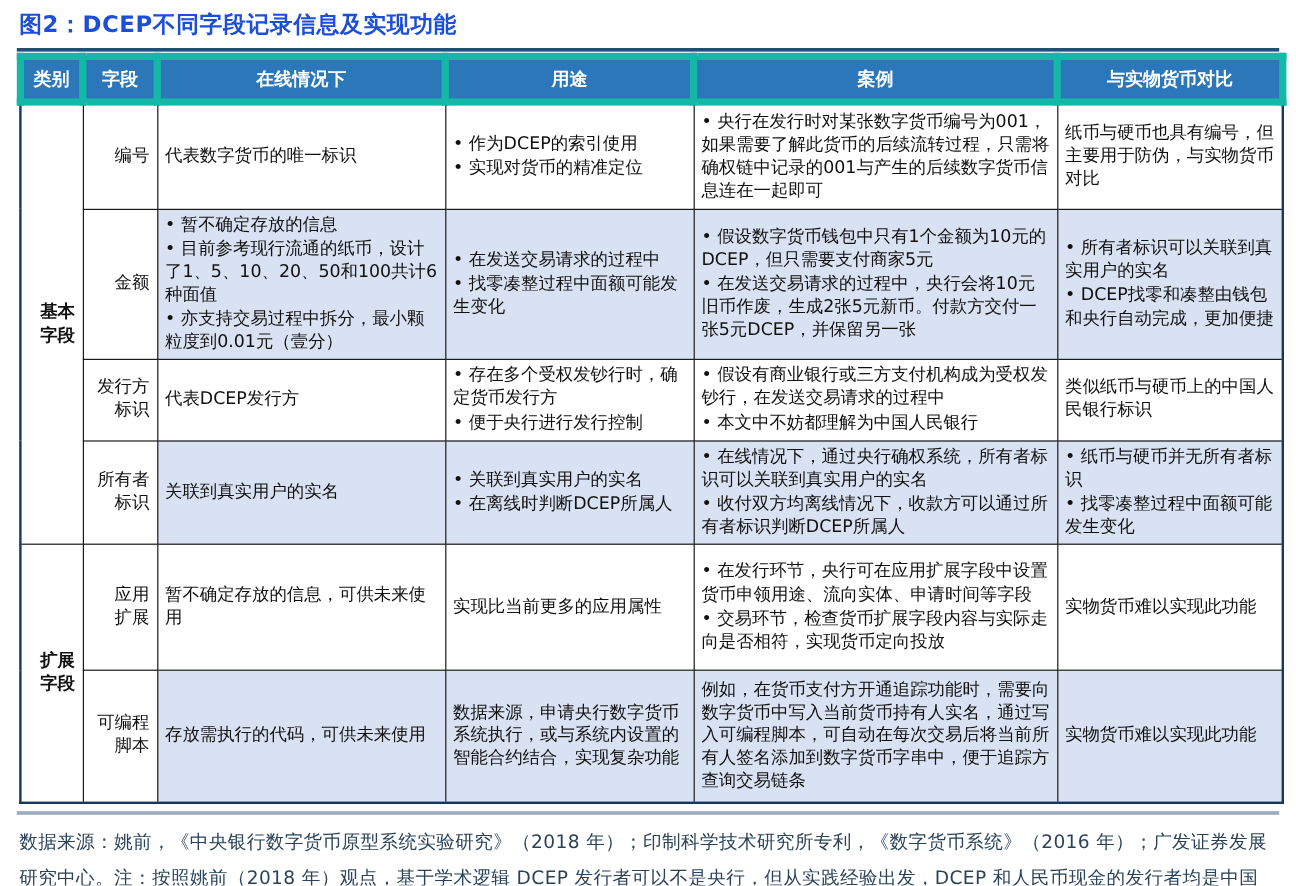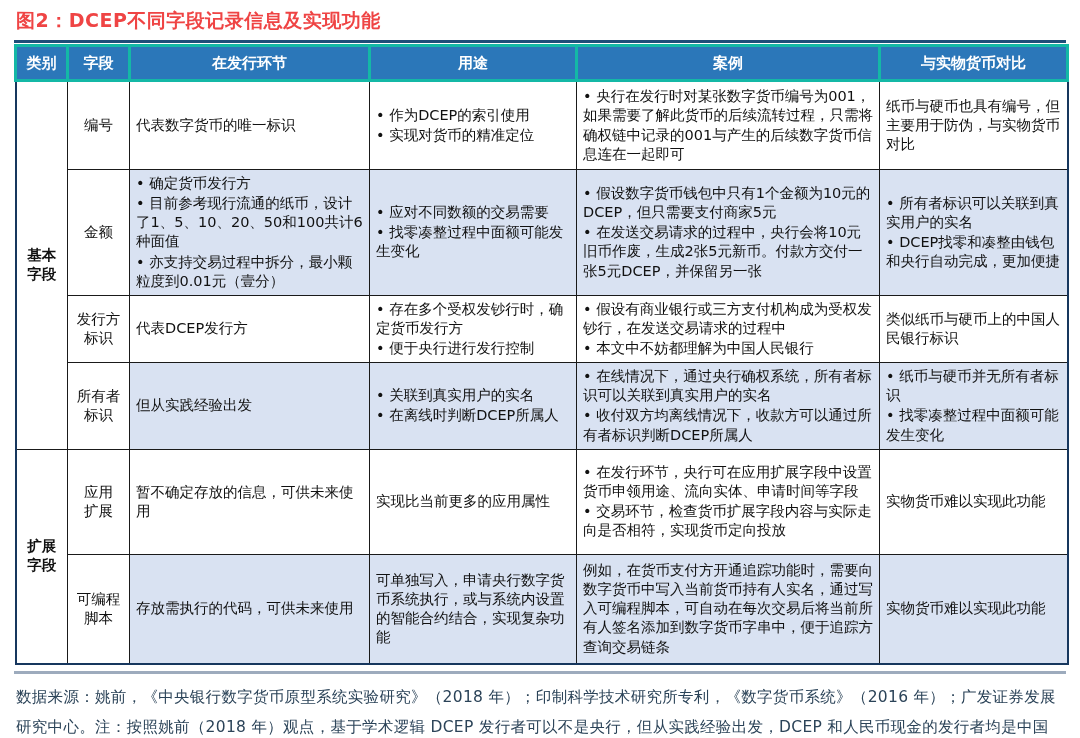--- a/index.html
+++ b/index.html
@@ -4,56 +4,56 @@
 <style>
   html,body{margin:0;padding:0;background:#ffffff;}
   body{
     width:1080px;height:738px;
     font-family:"DejaVu Sans","Liberation Sans",sans-serif;
     color:#111111;
     position:relative;
   }
   .page{padding:6px 14px 0 14px;}
   .fig-title{
-    color:#ef4444;
+    color:#1d4ed8;
     font-size:19px;
     font-weight:bold;
     padding:2px 0 6px 2px;
     letter-spacing:0.5px;
   }
   .title-rule{
     border:0;border-top:3px solid #1F4E79;margin:0 0 1px 0;
   }
   table.dcep{
     border-collapse:collapse;
     table-layout:fixed;
     width:1052px;
     border:2px solid #17375E;
   }
   table.dcep th{
     background:#2B77B9;
     color:#ffffff;
     font-weight:bold;
     font-size:15px;
-    border:3px solid #14b8a6;
+    border:6px solid #14b8a6;
     padding:3px 2px;
     height:26px;
     text-align:center;
   }
   table.dcep td{
     border:1px solid #1a1a1a;
     font-size:14.5px;
     line-height:1.32;
     padding:3px 6px;
     vertical-align:middle;
     background:#ffffff;
   }
   tr.alt > td.data{background:#D9E2F2;}
   td.cat, td.field{
-    text-align:center;
+    text-align:right;
     white-space:pre-line;
     background:#ffffff;
   }
   td.cat{font-size:15px;font-weight:bold;}
   .para{margin:1px 0;}
   .bottom-rule{
     border:0;border-top:3px solid #9DABBD;margin:6px 0 0 0;
   }
   .source-note{
     color:#2B4358;
@@ -77,21 +77,21 @@
         <col style="width:62px">
         <col style="width:240px">
       <col style="width:207px">
         <col style="width:303px">
         <col style="width:188px">
     </colgroup>
     <thead>
       <tr>
         <th>类别</th>
         <th>字段</th>
-        <th>在发行环节</th>
+        <th>在线情况下</th>
         <th>用途</th>
         <th>案例</th>
         <th>与实物货币对比</th>
       </tr>
     </thead>
     <tbody>
       <tr style="height:89px">
         <td class="cat" rowspan="4">基本
 字段</td>
         <td class="field">编号</td>
@@ -105,26 +105,26 @@
         <td class="data">
             <div class="para">• 央行在发行时对某张数字货币编号为001，如果需要了解此货币的后续流转过程，只需将确权链中记录的001与产生的后续数字货币信息连在一起即可</div>
           </td>
         <td class="data">
             <div class="para">纸币与硬币也具有编号，但主要用于防伪，与实物货币对比</div>
           </td>
       </tr>
       <tr class="alt" style="height:122px">
         <td class="field">金额</td>
         <td class="data">
-          <div class="para">• 确定货币发行方</div>
+          <div class="para">• 暂不确定存放的信息</div>
           <div class="para">• 目前参考现行流通的纸币，设计了1、5、10、20、50和100共计6种面值</div>
           <div class="para">• 亦支持交易过程中拆分，最小颗粒度到0.01元（壹分）</div>
         </td>
         <td class="data">
-          <div class="para">• 应对不同数额的交易需要</div>
+          <div class="para">• 在发送交易请求的过程中</div>
           <div class="para">• 找零凑整过程中面额可能发生变化</div>
         </td>
         <td class="data">
           <div class="para">• 假设数字货币钱包中只有1个金额为10元的DCEP，但只需要支付商家5元</div>
           <div class="para">• 在发送交易请求的过程中，央行会将10元旧币作废，生成2张5元新币。付款方交付一张5元DCEP，并保留另一张</div>
         </td>
         <td class="data">
           <div class="para">• 所有者标识可以关联到真实用户的实名</div>
           <div class="para">• DCEP找零和凑整由钱包和央行自动完成，更加便捷</div>
         </td>
@@ -144,21 +144,21 @@
           <div class="para">• 本文中不妨都理解为中国人民银行</div>
         </td>
         <td class="data">
             <div class="para">类似纸币与硬币上的中国人民银行标识</div>
           </td>
       </tr>
       <tr class="alt" style="height:82px">
         <td class="field">所有者
 标识</td>
         <td class="data">
-            <div class="para">但从实践经验出发</div>
+            <div class="para">关联到真实用户的实名</div>
           </td>
         <td class="data">
           <div class="para">• 关联到真实用户的实名</div>
           <div class="para">• 在离线时判断DCEP所属人</div>
         </td>
         <td class="data">
           <div class="para">• 在线情况下，通过央行确权系统，所有者标识可以关联到真实用户的实名</div>
           <div class="para">• 收付双方均离线情况下，收款方可以通过所有者标识判断DCEP所属人</div>
         </td>
         <td class="data">
@@ -185,21 +185,21 @@
             <div class="para">实物货币难以实现此功能</div>
           </td>
       </tr>
       <tr class="alt" style="height:110px">
         <td class="field">可编程
 脚本</td>
         <td class="data">
             <div class="para">存放需执行的代码，可供未来使用</div>
           </td>
         <td class="data">
-            <div class="para">可单独写入，申请央行数字货币系统执行，或与系统内设置的智能合约结合，实现复杂功能</div>
+            <div class="para">数据来源，申请央行数字货币系统执行，或与系统内设置的智能合约结合，实现复杂功能</div>
           </td>
         <td class="data">
             <div class="para">例如，在货币支付方开通追踪功能时，需要向数字货币中写入当前货币持有人实名，通过写入可编程脚本，可自动在每次交易后将当前所有人签名添加到数字货币字串中，便于追踪方查询交易链条</div>
           </td>
         <td class="data">
             <div class="para">实物货币难以实现此功能</div>
           </td>
       </tr>
     </tbody>
   </table>

